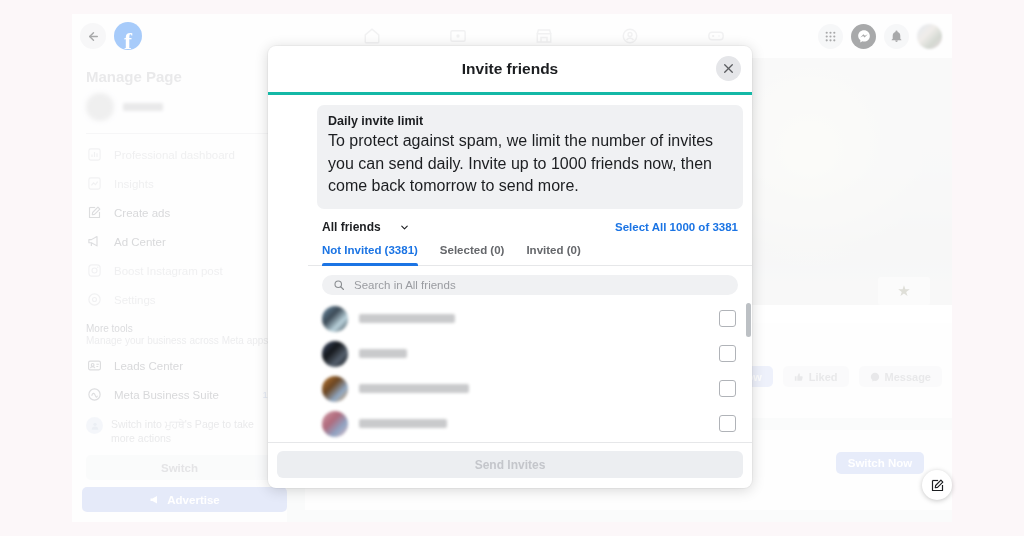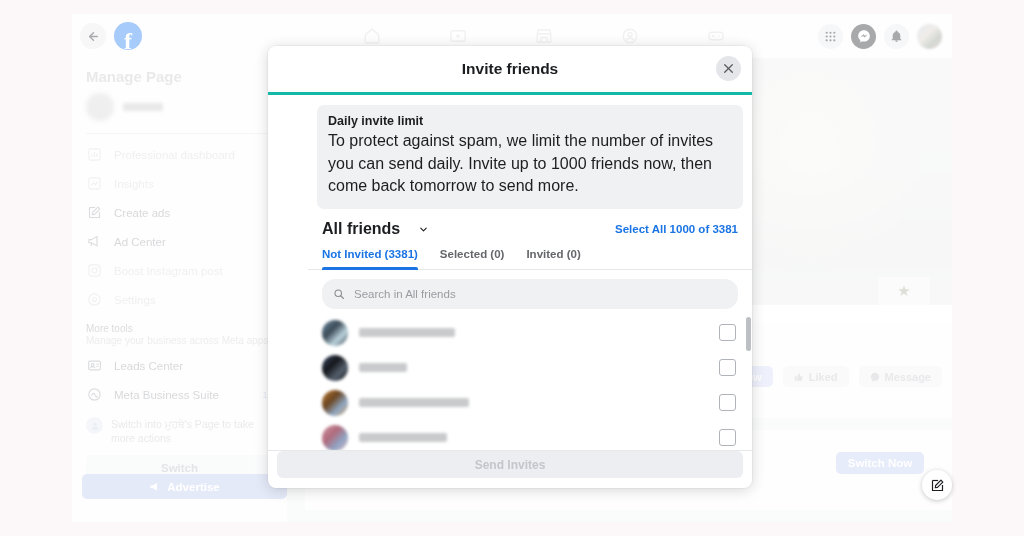--- a/index.html
+++ b/index.html
@@ -204,21 +204,21 @@
     background: #eceef1;
     border-radius: 5px;
     display: flex; align-items: center; justify-content: center;
     font-size: 11.5px;
     font-weight: bold;
     color: #8c8e94;
     opacity: 0.6;
   }
   .sb-advertise {
     position: absolute;
-    left: 0; bottom: 23px;
+    left: 0; bottom: 10px;
     width: 205px;
     margin: 0 10px;
     height: 25px;
     background: #bcc8ef;
     border-radius: 5px;
     display: flex; align-items: center; justify-content: center;
     gap: 6px;
     font-size: 11.5px;
     font-weight: bold;
     color: #ffffff;
@@ -402,21 +402,21 @@
     line-height: 1.42;
   }
   .filter-row {
     display: flex;
     align-items: center;
     justify-content: space-between;
     padding: 11px 14px 10px 14px;
   }
   .filter-left {
     display: flex; align-items: center; gap: 18px;
-    font-size: 16px; font-weight: bold; color: #1c1e21;
+    font-size: 12px; font-weight: bold; color: #1c1e21;
   }
   .select-all-link {
     font-size: 11.5px;
     font-weight: bold;
     color: #1b74e4;
   }
   .tabs {
     display: flex;
     gap: 22px;
     padding: 0 14px;
@@ -435,21 +435,21 @@
     position: absolute;
     left: 0; right: 0; bottom: -1px;
     height: 3px;
     background: #1b74e4;
     border-radius: 2px 2px 0 0;
   }
   .search-wrap {
     padding: 9px 14px 6px 14px;
   }
   .search-box {
-    height: 30px;
+    height: 20px;
     background: #f0f1f3;
     border-radius: 13px;
     display: flex;
     align-items: center;
     gap: 7px;
     padding: 0 11px;
   }
   .search-box input {
     border: none;
     background: transparent;
@@ -497,21 +497,21 @@
   }
   .list-scrollbar {
     position: absolute;
     right: 1px; top: 2px;
     width: 5px; height: 34px;
     background: #bcc0c4;
     border-radius: 3px;
   }
   .modal-footer {
     flex-shrink: 0;
-    padding: 0 9px 10px 9px;
+    padding: 8px 9px 10px 9px;
     border-top: 1px solid #e6e7e9;
   }
   .send-btn {
     height: 27px;
     background: #eceef1;
     border-radius: 6px;
     display:flex;align-items:center;justify-content:center;
     font-size: 12px;
     font-weight: bold;
     color: #c4c6cb;

